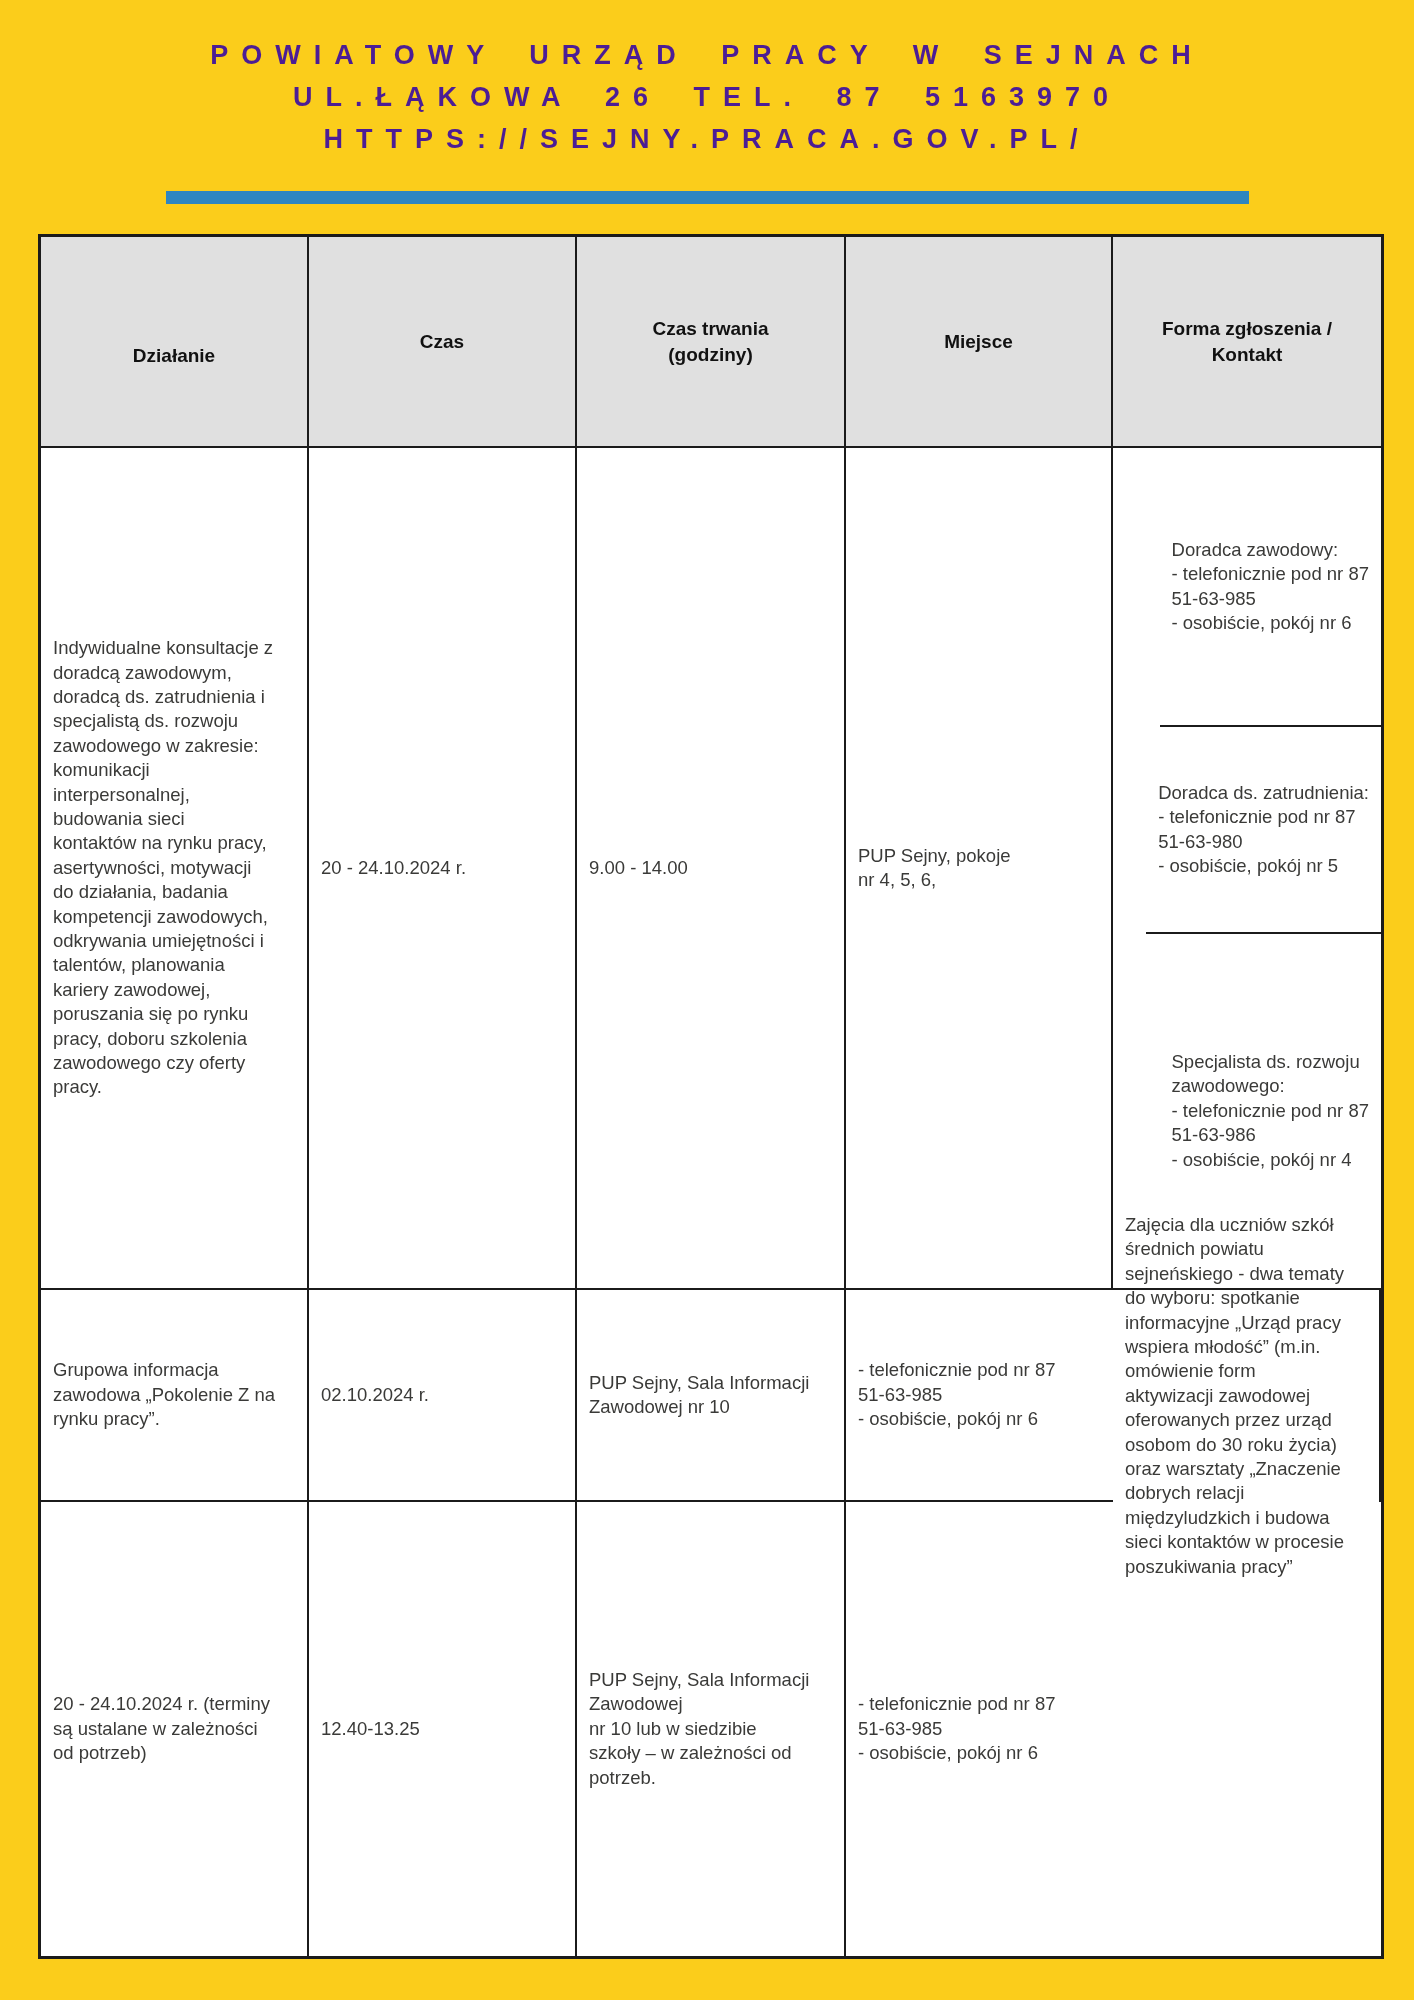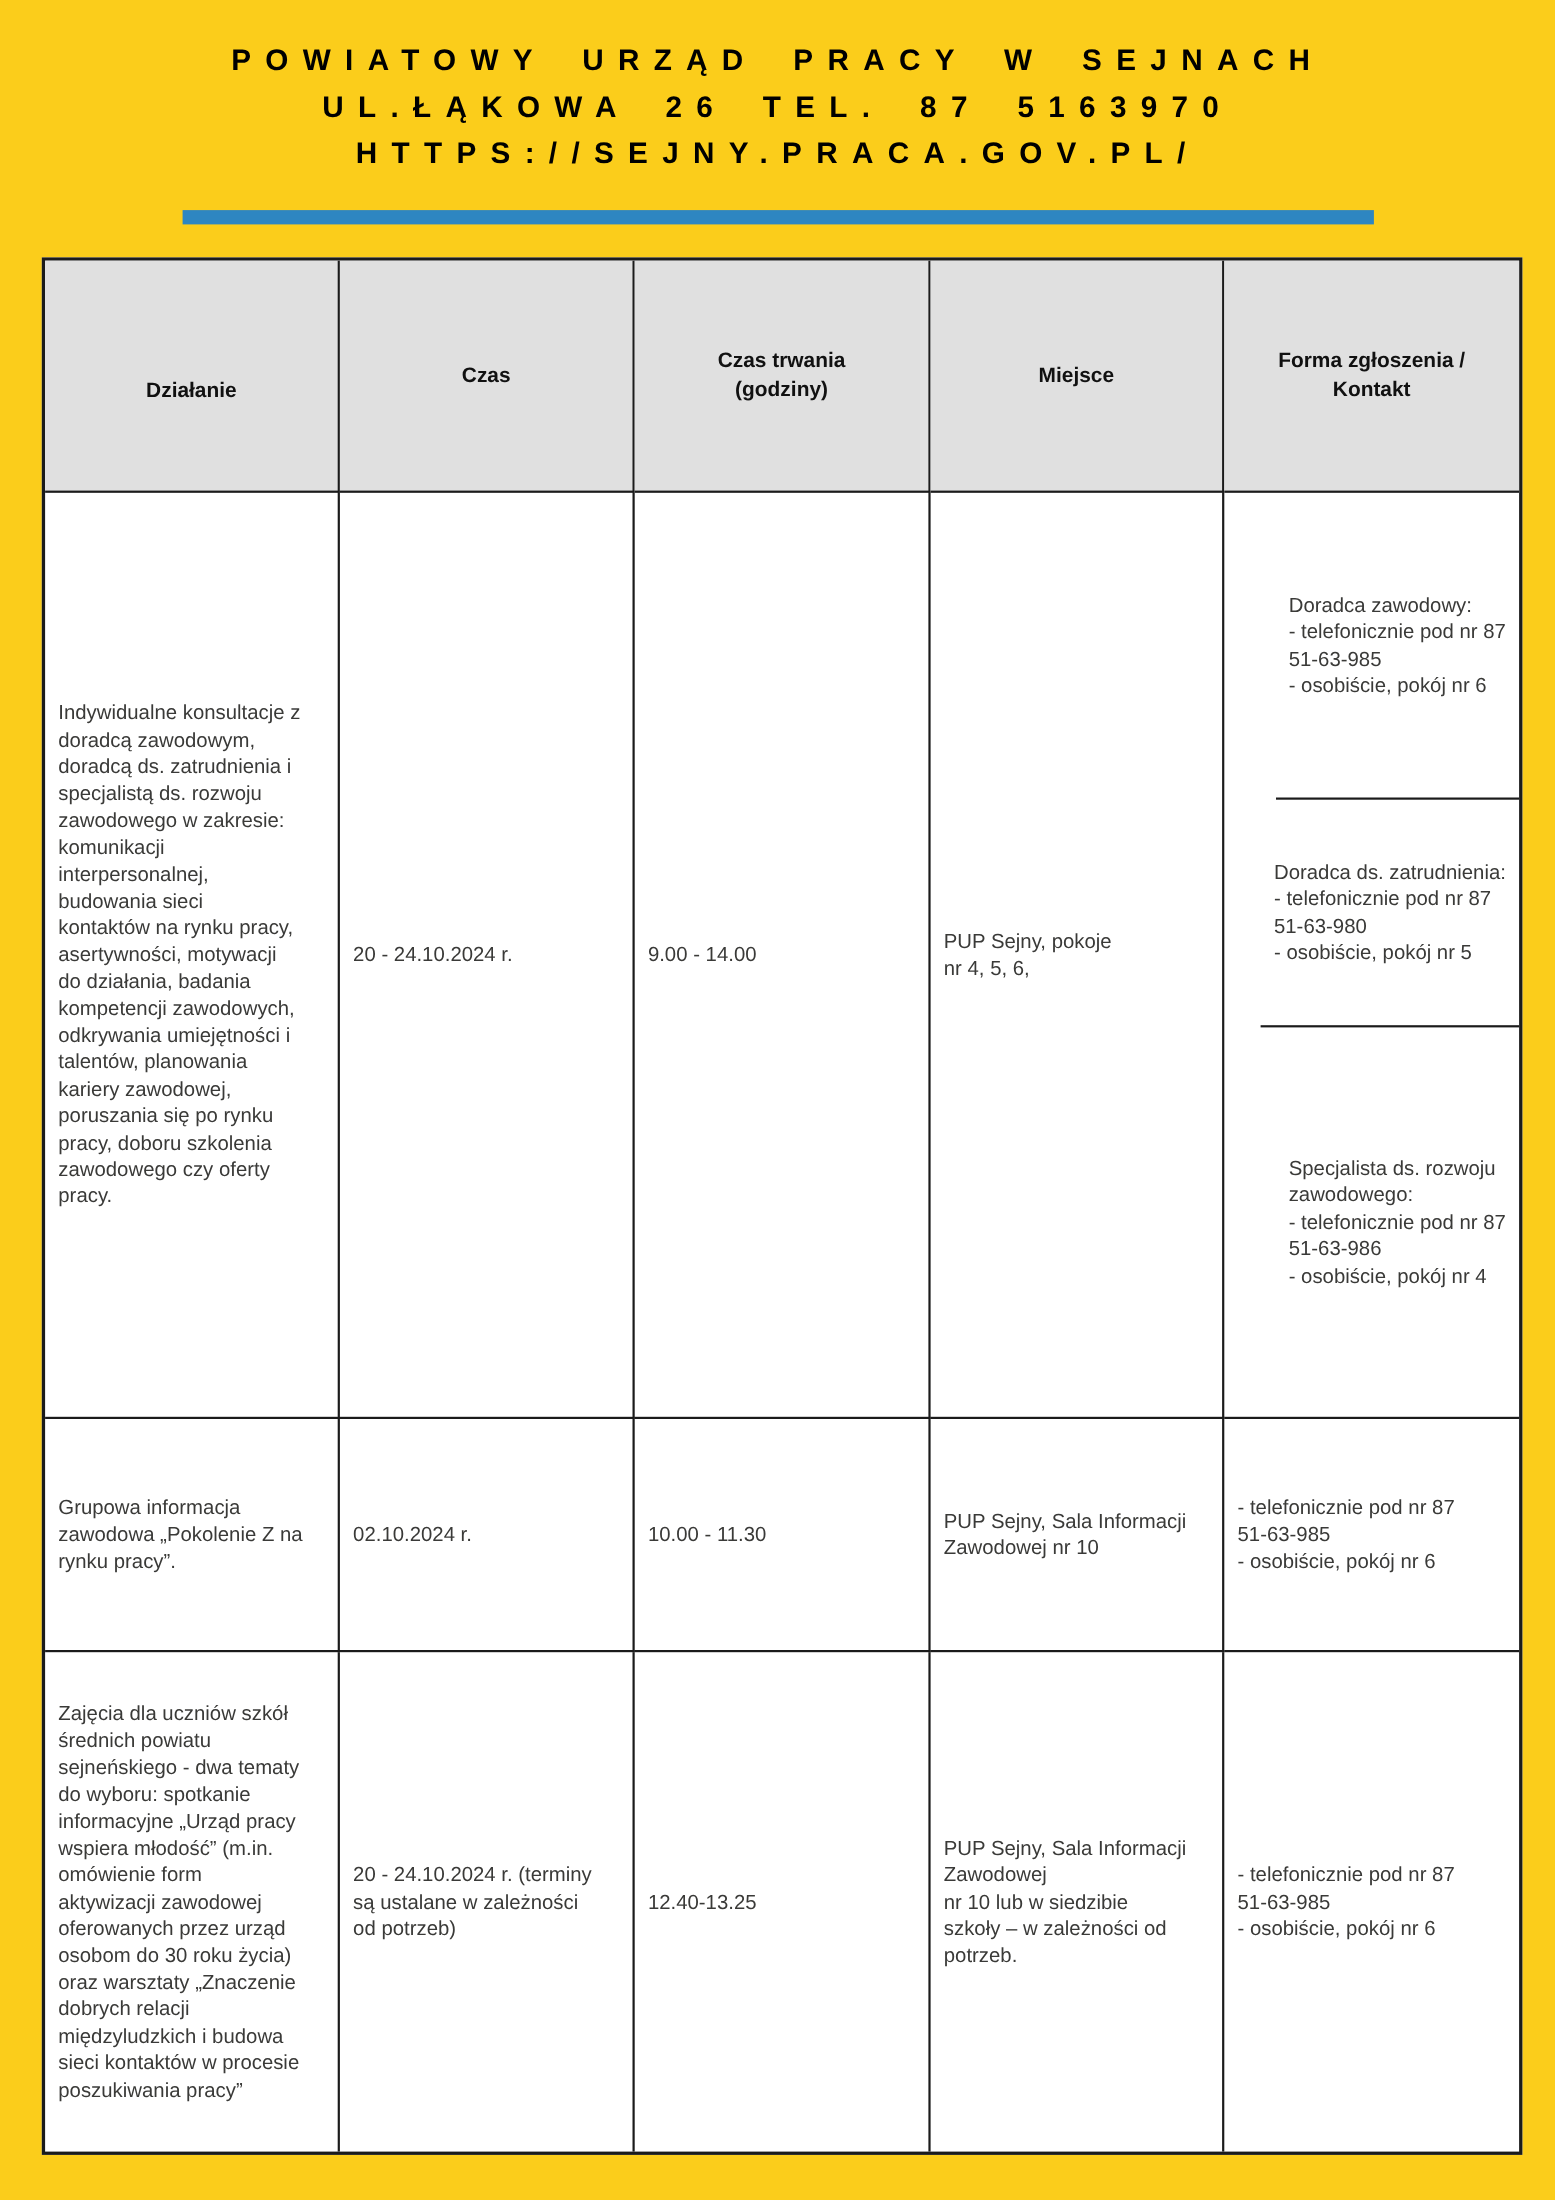--- a/index.html
+++ b/index.html
@@ -10,21 +10,21 @@
     color:#3A3A38;
     -webkit-font-smoothing:antialiased;
   }
   .page{position:relative;width:1414px;height:2000px;overflow:hidden;}
 
   
   .page-header{padding-top:34px;text-align:center;}
   .header-line{
     font-size:27px;font-weight:700;line-height:42px;
     letter-spacing:13px;word-spacing:12px;
-    color:#000000;white-space:nowrap;
+    color:#4c1d95;white-space:nowrap;
   }
   .divider-bar{
     width:1083px;height:13px;margin:31px auto 0;
     background:#2E86C1;
   }
 
   
   .schedule-table{
     margin:30px 30px 0 38px;
     border:3px solid #1B1B1B;
@@ -125,21 +125,20 @@
 zawodowego:
 - telefonicznie pod nr 87
 51-63-986
 - osobiście, pokój nr 4</div>
     </div>
 
     <div class="cell">Grupowa informacja
 zawodowa „Pokolenie Z na
 rynku pracy”.</div>
     <div class="cell">02.10.2024 r.</div>
-    <div class="cell">10.00 - 11.30</div>
     <div class="cell">PUP Sejny, Sala Informacji
 Zawodowej nr 10</div>
     <div class="cell last-col">- telefonicznie pod nr 87
 51-63-985
 - osobiście, pokój nr 6</div>
 
     <div class="cell last-row">Zajęcia dla uczniów szkół
 średnich powiatu
 sejneńskiego - dwa tematy
 do wyboru: spotkanie

